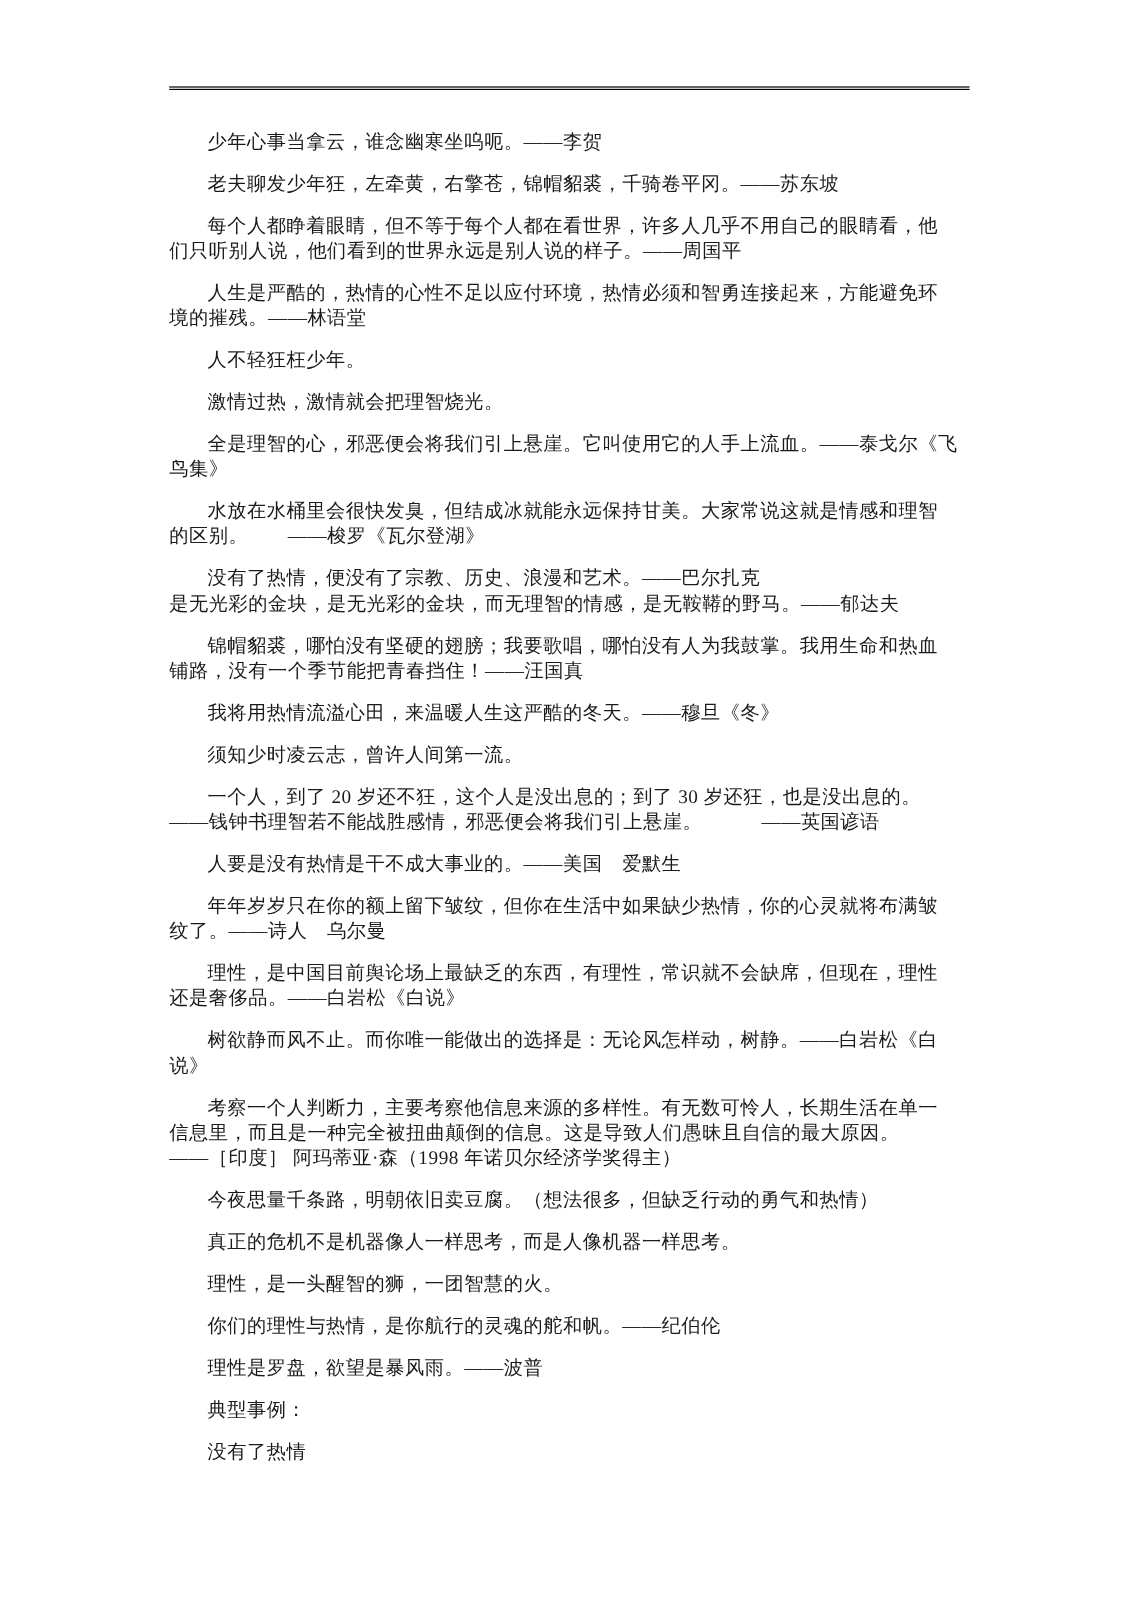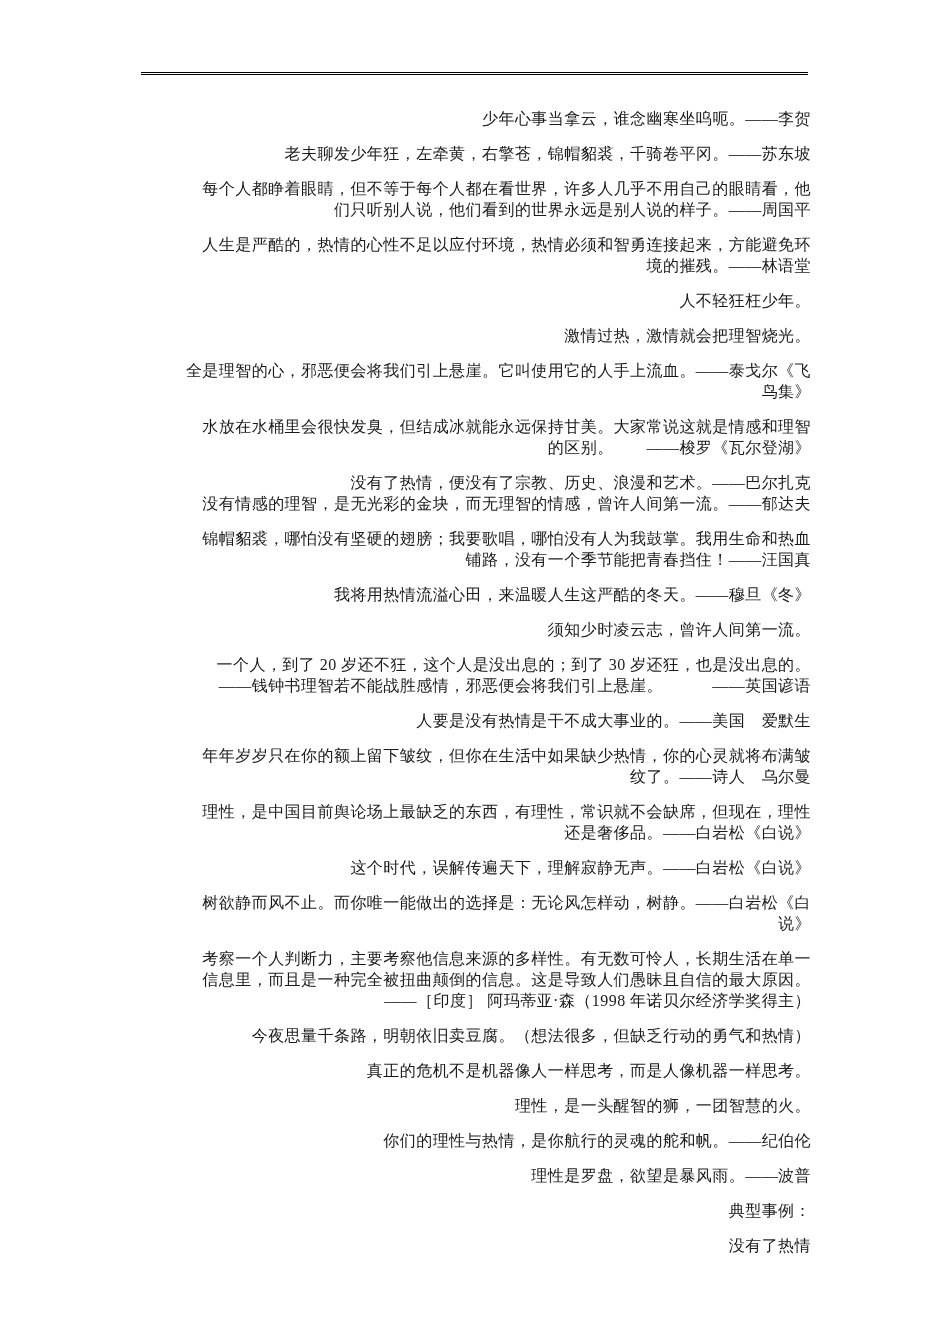--- a/index.html
+++ b/index.html
@@ -33,21 +33,21 @@
     width: 670px;
     padding-top: 31px;
   }
   .para {
     margin: 0 0 14px 0;
     font-size: 16px;
     line-height: 21px;
     letter-spacing: 0.45px;
     text-indent: 32px;          
     white-space: pre-line;       
-    text-align: right;
+    text-align: left;
     color: #1a1a1a;
   }
 </style>
 </head>
 <body>
 
 <div class="page">
   <div class="header-rule"></div>
   <div class="content">
 
@@ -57,33 +57,32 @@
 们只听别人说，他们看到的世界永远是别人说的样子。——周国平</p>
       <p class="para">人生是严酷的，热情的心性不足以应付环境，热情必须和智勇连接起来，方能避免环
 境的摧残。——林语堂</p>
       <p class="para">人不轻狂枉少年。</p>
       <p class="para">激情过热，激情就会把理智烧光。</p>
       <p class="para">全是理智的心，邪恶便会将我们引上悬崖。它叫使用它的人手上流血。——泰戈尔《飞
 鸟集》</p>
       <p class="para">水放在水桶里会很快发臭，但结成冰就能永远保持甘美。大家常说这就是情感和理智
 的区别。　　——梭罗《瓦尔登湖》</p>
       <p class="para">没有了热情，便没有了宗教、历史、浪漫和艺术。——巴尔扎克
-没有情感的理智，是无光彩的金块，而无理智的情感，曾许人间第一流。——郁达夫</p>
+是无光彩的金块，是无光彩的金块，而无理智的情感，是无鞍鞯的野马。——郁达夫</p>
       <p class="para">锦帽貂裘，哪怕没有坚硬的翅膀；我要歌唱，哪怕没有人为我鼓掌。我用生命和热血
 铺路，没有一个季节能把青春挡住！——汪国真</p>
       <p class="para">我将用热情流溢心田，来温暖人生这严酷的冬天。——穆旦《冬》</p>
       <p class="para">须知少时凌云志，曾许人间第一流。</p>
       <p class="para">一个人，到了 20 岁还不狂，这个人是没出息的；到了 30 岁还狂，也是没出息的。
 ——钱钟书理智若不能战胜感情，邪恶便会将我们引上悬崖。　　　——英国谚语</p>
       <p class="para">人要是没有热情是干不成大事业的。——美国　爱默生</p>
       <p class="para">年年岁岁只在你的额上留下皱纹，但你在生活中如果缺少热情，你的心灵就将布满皱
 纹了。——诗人　乌尔曼</p>
       <p class="para">理性，是中国目前舆论场上最缺乏的东西，有理性，常识就不会缺席，但现在，理性
 还是奢侈品。——白岩松《白说》</p>
-      <p class="para">这个时代，误解传遍天下，理解寂静无声。——白岩松《白说》</p>
       <p class="para">树欲静而风不止。而你唯一能做出的选择是：无论风怎样动，树静。——白岩松《白
 说》</p>
       <p class="para">考察一个人判断力，主要考察他信息来源的多样性。有无数可怜人，长期生活在单一
 信息里，而且是一种完全被扭曲颠倒的信息。这是导致人们愚昧且自信的最大原因。
 ——［印度］ 阿玛蒂亚·森（1998 年诺贝尔经济学奖得主）</p>
       <p class="para">今夜思量千条路，明朝依旧卖豆腐。（想法很多，但缺乏行动的勇气和热情）</p>
       <p class="para">真正的危机不是机器像人一样思考，而是人像机器一样思考。</p>
       <p class="para">理性，是一头醒智的狮，一团智慧的火。</p>
       <p class="para">你们的理性与热情，是你航行的灵魂的舵和帆。——纪伯伦</p>
       <p class="para">理性是罗盘，欲望是暴风雨。——波普</p>

